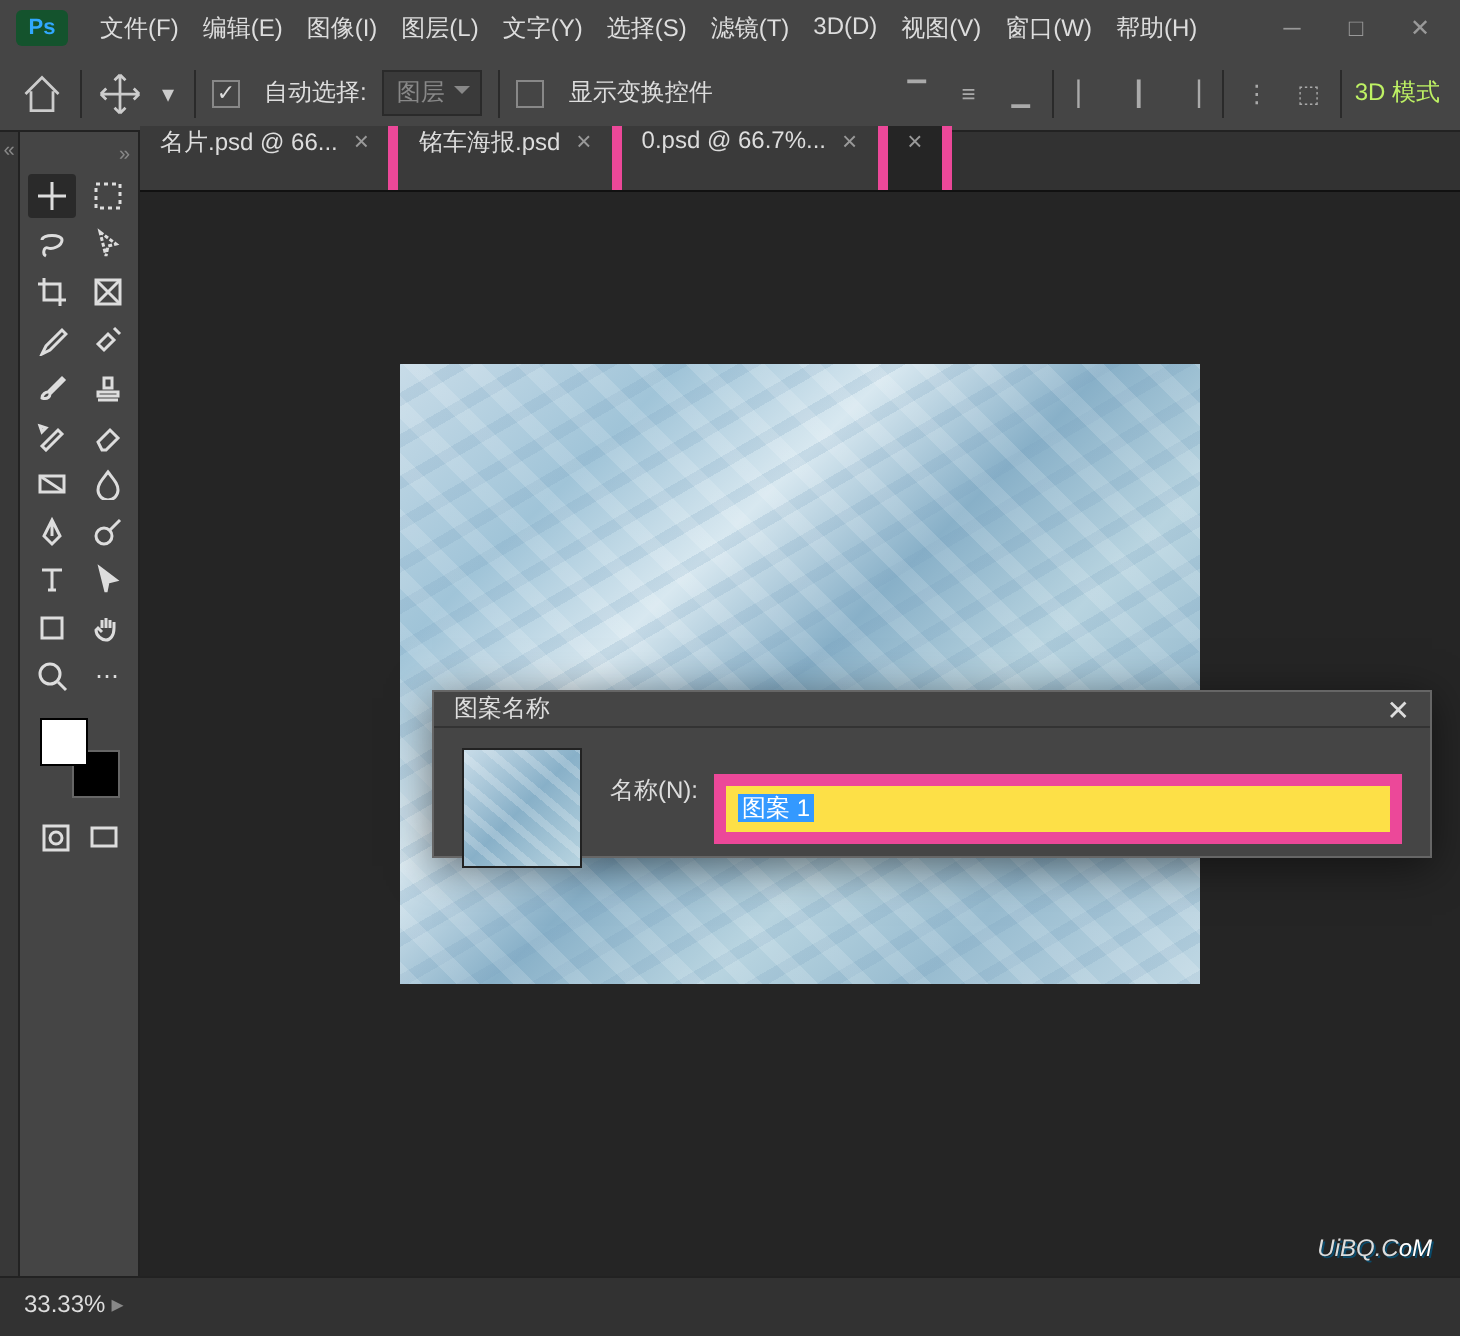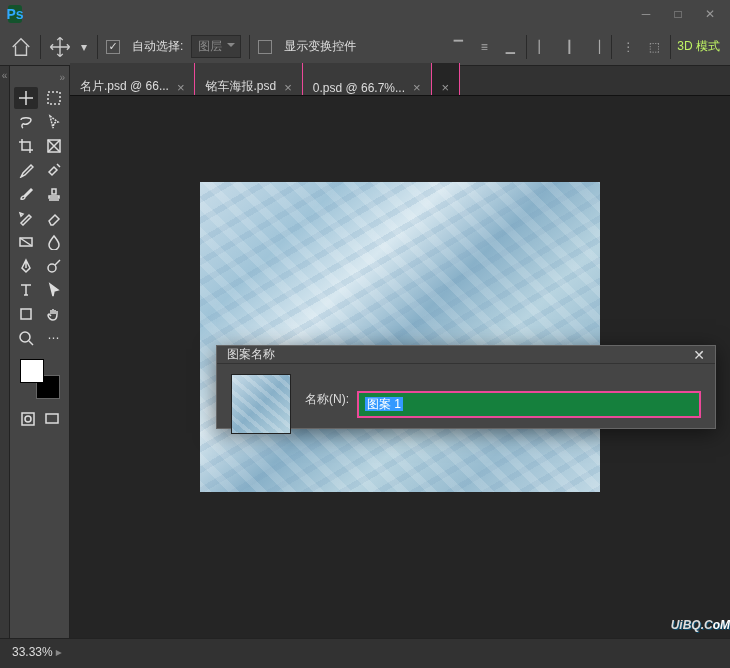--- a/index.html
+++ b/index.html
@@ -1,18 +1,18 @@
 <!DOCTYPE html>
 <html><head>
 <meta charset="utf-8">
 <style>
 *{margin:0;padding:0;box-sizing:border-box;font-family:"Microsoft YaHei",Arial,sans-serif;font-size:12px;color:#ddd;user-select:none}
 body{width:730px;height:668px;background:#323232;overflow:hidden;position:relative}
 .titlebar{height:28px;background:#454545;display:flex;align-items:center;padding:0 8px}
-.ps-logo{width:14px;height:18px;background:#14532d;border-radius:3px;display:flex;align-items:center;justify-content:center;font-size:14px;font-weight:bold;color:#31a8ff;margin-right:10px}
+.ps-logo{width:26px;height:18px;background:#14532d;border-radius:3px;display:flex;align-items:center;justify-content:center;font-size:11px;font-weight:bold;color:#31a8ff;margin-right:10px}
 .menu-item{padding:4px 6px;cursor:default}
 .win-controls{margin-left:auto;display:flex;gap:8px}
 .win-btn{width:24px;height:20px;display:flex;align-items:center;justify-content:center;color:#999}
 .options-bar{height:38px;background:#454545;border-bottom:1px solid #222;display:flex;align-items:center;padding:0 10px;gap:8px}
 .opt-icon{width:22px;height:22px;display:flex;align-items:center;justify-content:center;color:#ccc}
 .vdiv{width:1px;height:24px;background:#2a2a2a}
 .chk{width:14px;height:14px;border:1px solid #888;display:inline-flex;align-items:center;justify-content:center;margin-right:4px}
 .chk.on::after{content:"✓";font-size:11px;color:#ddd}
 .select-box{background:#3a3a3a;border:1px solid #2a2a2a;padding:2px 18px 2px 6px;position:relative;color:#888}
 .select-box::after{content:"";position:absolute;right:5px;top:7px;border:4px solid transparent;border-top-color:#888}
@@ -22,47 +22,60 @@
 .tool-row{display:flex;gap:4px}
 .tool{width:24px;height:22px;display:flex;align-items:center;justify-content:center;border-radius:2px;color:#ddd;position:relative}
 .tool.active{background:#2a2a2a}
 .tool svg{width:16px;height:16px;stroke:#ddd;fill:none;stroke-width:1.5}
 .swatches{margin-top:8px;position:relative;width:40px;height:40px}
 .swatch-fg{position:absolute;width:24px;height:24px;background:#fff;border:1px solid #000;top:0;left:0}
 .swatch-bg{position:absolute;width:24px;height:24px;background:#000;border:1px solid #666;bottom:0;right:0}
 .mini-icons{margin-top:10px;display:flex;gap:6px}
 .doc-area{flex:1;display:flex;flex-direction:column;background:#252525}
 .tabs{height:30px;background:#323232;display:flex;align-items:flex-end;border-bottom:1px solid #111}
-.tab{height:32px;padding:0 10px;display:flex;align-items:flex-end;gap:8px;background:#3a3a3a;border-right:1px solid #ec4899;color:#bbb;font-size:11px}
+.tab{height:32px;padding:0 10px;display:flex;align-items:flex-start;gap:8px;background:#3a3a3a;border-right:5px solid #ec4899;color:#bbb;font-size:11px}
 .tab.active{background:#252525;color:#eee}
 .tab .x{color:#999;font-size:13px}
 .canvas-wrap{flex:1;position:relative;display:flex;align-items:center;justify-content:center;overflow:hidden}
 .canvas{width:400px;height:310px;background:linear-gradient(135deg,#c8dce8 0%,#a0c4d8 20%,#d8e8f0 35%,#88b0c8 50%,#b8d4e0 65%,#98bcd0 80%,#c0d8e4 100%);position:relative;margin-top:-60px}
 .canvas::before{content:"";position:absolute;inset:0;background:repeating-linear-gradient(45deg,rgba(255,255,255,.15) 0 8px,transparent 8px 20px),repeating-linear-gradient(-30deg,rgba(120,160,190,.2) 0 6px,transparent 6px 18px)}
 .dialog{position:absolute;left:216px;top:345px;width:500px;height:84px;background:#454545;border:1px solid #666;box-shadow:0 4px 20px rgba(0,0,0,.5);display:flex;flex-direction:column}
 .dialog-title{height:28px;display:flex;align-items:center;padding:0 10px;border-bottom:1px solid #333;justify-content:space-between}
 .dialog-body{flex:1;display:flex;align-items:center;padding:10px 14px;gap:14px}
 .thumb{width:60px;height:60px;border:1px solid #222;background:linear-gradient(135deg,#c8dce8,#88b0c8,#b8d4e0);position:relative}
 .thumb::before{content:"";position:absolute;inset:0;background:repeating-linear-gradient(40deg,rgba(255,255,255,.2) 0 4px,transparent 4px 10px)}
 .field-wrap{display:flex;gap:8px;flex:1}
-.text-input{flex:1;background:#15803d;border:2px solid #ec4899;padding:3px 6px;color:#fff}
+.text-input{flex:1;background:#fde047;border:6px solid #ec4899;padding:3px 6px;color:#fff}
 .text-input .sel{background:#3399ff;color:#fff;padding:0 2px}
 .dialog-btns{display:flex;flex-direction:column;gap:8px;padding-right:4px}
 .dbtn{width:56px;height:24px;border:1px solid #888;border-radius:12px;display:flex;align-items:center;justify-content:center;color:#ddd}
 .statusbar{height:26px;background:#323232;border-top:1px solid #222;display:flex;align-items:center;padding:0 12px;gap:3px;color:#bbb;font-size:11px}
-.watermark{position:absolute;right:0;bottom:34px;font-size:20px;font-weight:bold;font-style:italic;color:#2aa8e0;text-shadow:1px 1px 0 #0a4a6a}
+.watermark{position:absolute;right:14px;bottom:34px;font-size:20px;font-weight:normal;font-style:italic;color:#2aa8e0;text-shadow:1px 1px 0 #0a4a6a}
 .watermark .c{color:#fff}
 .right-opts{margin-left:auto;display:flex;gap:6px;align-items:center}
 .icon-btn{width:20px;height:20px;display:flex;align-items:center;justify-content:center;color:#aaa}
 </style>
 </head>
 <body>
 
 <div class="titlebar">
   <div class="ps-logo">Ps</div>
+  <div id="menus" style="display: flex;">
+      <div class="menu-item">文件(F)</div>
+      <div class="menu-item">编辑(E)</div>
+      <div class="menu-item">图像(I)</div>
+      <div class="menu-item">图层(L)</div>
+      <div class="menu-item">文字(Y)</div>
+      <div class="menu-item">选择(S)</div>
+      <div class="menu-item">滤镜(T)</div>
+      <div class="menu-item">3D(D)</div>
+      <div class="menu-item">视图(V)</div>
+      <div class="menu-item">窗口(W)</div>
+      <div class="menu-item">帮助(H)</div>
+    </div>
   <div class="win-controls">
     <div class="win-btn">─</div>
     <div class="win-btn">□</div>
     <div class="win-btn">✕</div>
   </div>
 </div>
 
 <div class="options-bar">
   <div class="opt-icon">
       <svg viewBox="0 0 16 16">

